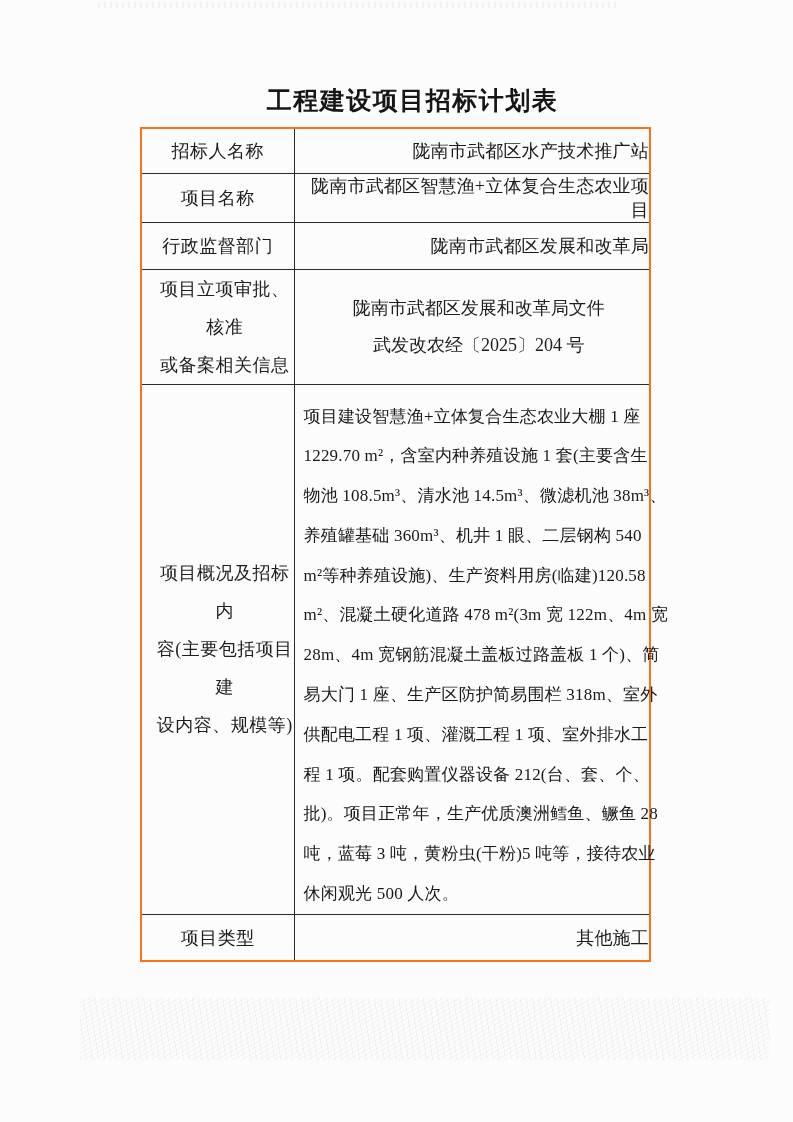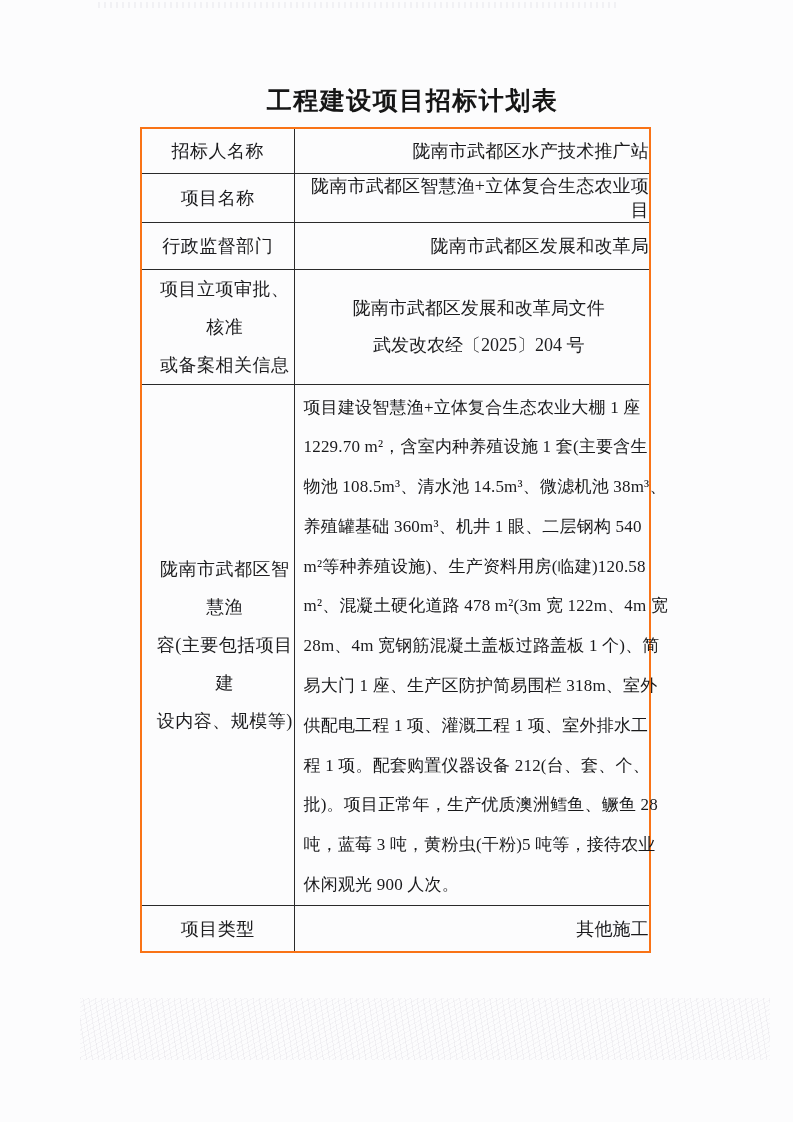--- a/index.html
+++ b/index.html
@@ -57,21 +57,21 @@
     text-align:right;
     font-size:18px;
     letter-spacing:.2px;
     color:#1b1b1d;
   }
   .stack{display:flex;flex-direction:column;justify-content:center;height:100%;padding-left:14px;}
   .stack .mline{line-height:37px;text-align:center;font-size:18px;}
   .stack .lline{line-height:38px;text-align:center;font-size:18px;letter-spacing:.5px;}
   .para{
     height:100%;
-    padding:3px 2px 0 9px;
+    padding:12px 2px 0 9px;
     box-sizing:border-box;
     text-align:left;
   }
   .para .pline{
     line-height:39.8px;
     font-size:17px;
     white-space:nowrap;
     letter-spacing:.2px;
     color:#19191b;
   }
@@ -119,40 +119,40 @@
         <div class="stack">
               <div class="mline">陇南市武都区发展和改革局文件</div>
               <div class="mline">武发改农经〔2025〕204 号</div>
             </div>
       </td>
     </tr>
 
     <tr class="r5">
       <td>
         <div class="stack">
-              <div class="lline">陇南市武都区智慧渔</div>
+              <div class="lline">项目概况及招标内</div>
               <div class="lline">容(主要包括项目建</div>
               <div class="lline">设内容、规模等)</div>
             </div>
       </td>
       <td>
         <div class="para">
               <div class="pline">项目建设智慧渔+立体复合生态农业大棚 1 座</div>
               <div class="pline">1229.70 m²，含室内种养殖设施 1 套(主要含生</div>
               <div class="pline">物池 108.5m³、清水池 14.5m³、微滤机池 38m³、</div>
               <div class="pline">养殖罐基础 360m³、机井 1 眼、二层钢构 540</div>
               <div class="pline">m²等种养殖设施)、生产资料用房(临建)120.58</div>
               <div class="pline">m²、混凝土硬化道路 478 m²(3m 宽 122m、4m 宽</div>
               <div class="pline">28m、4m 宽钢筋混凝土盖板过路盖板 1 个)、简</div>
               <div class="pline">易大门 1 座、生产区防护简易围栏 318m、室外</div>
               <div class="pline">供配电工程 1 项、灌溉工程 1 项、室外排水工</div>
               <div class="pline">程 1 项。配套购置仪器设备 212(台、套、个、</div>
               <div class="pline">批)。项目正常年，生产优质澳洲鳕鱼、鳜鱼 28</div>
               <div class="pline">吨，蓝莓 3 吨，黄粉虫(干粉)5 吨等，接待农业</div>
-              <div class="pline">休闲观光 900 人次。</div>
+              <div class="pline">休闲观光 500 人次。</div>
             </div>
       </td>
     </tr>
 
     <tr class="r6">
       <td class="lbl">项目类型</td>
       <td class="val">其他施工</td>
     </tr>
 
   </tbody>

